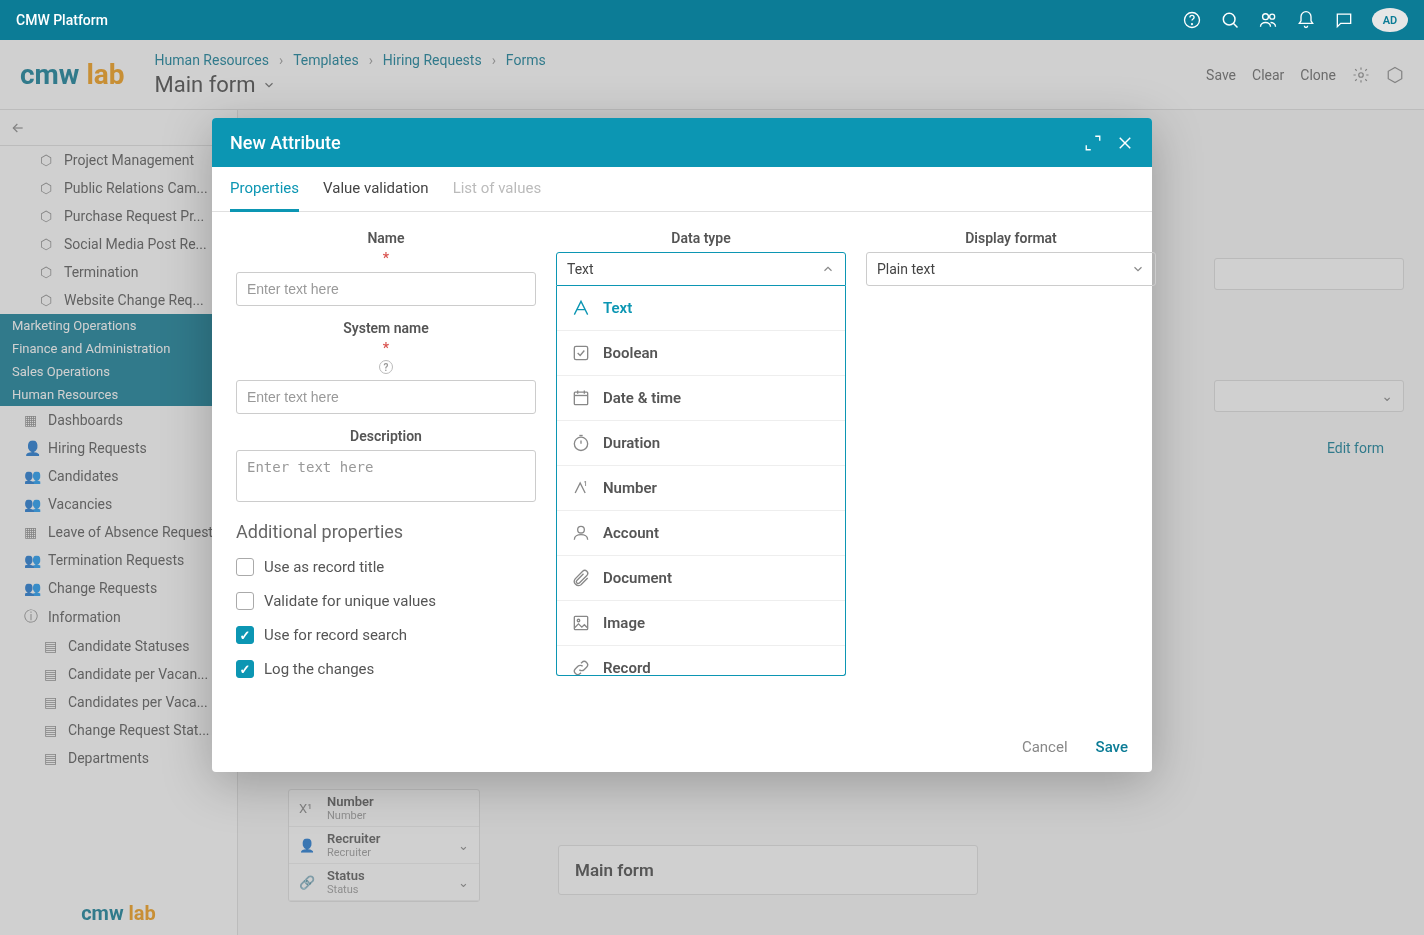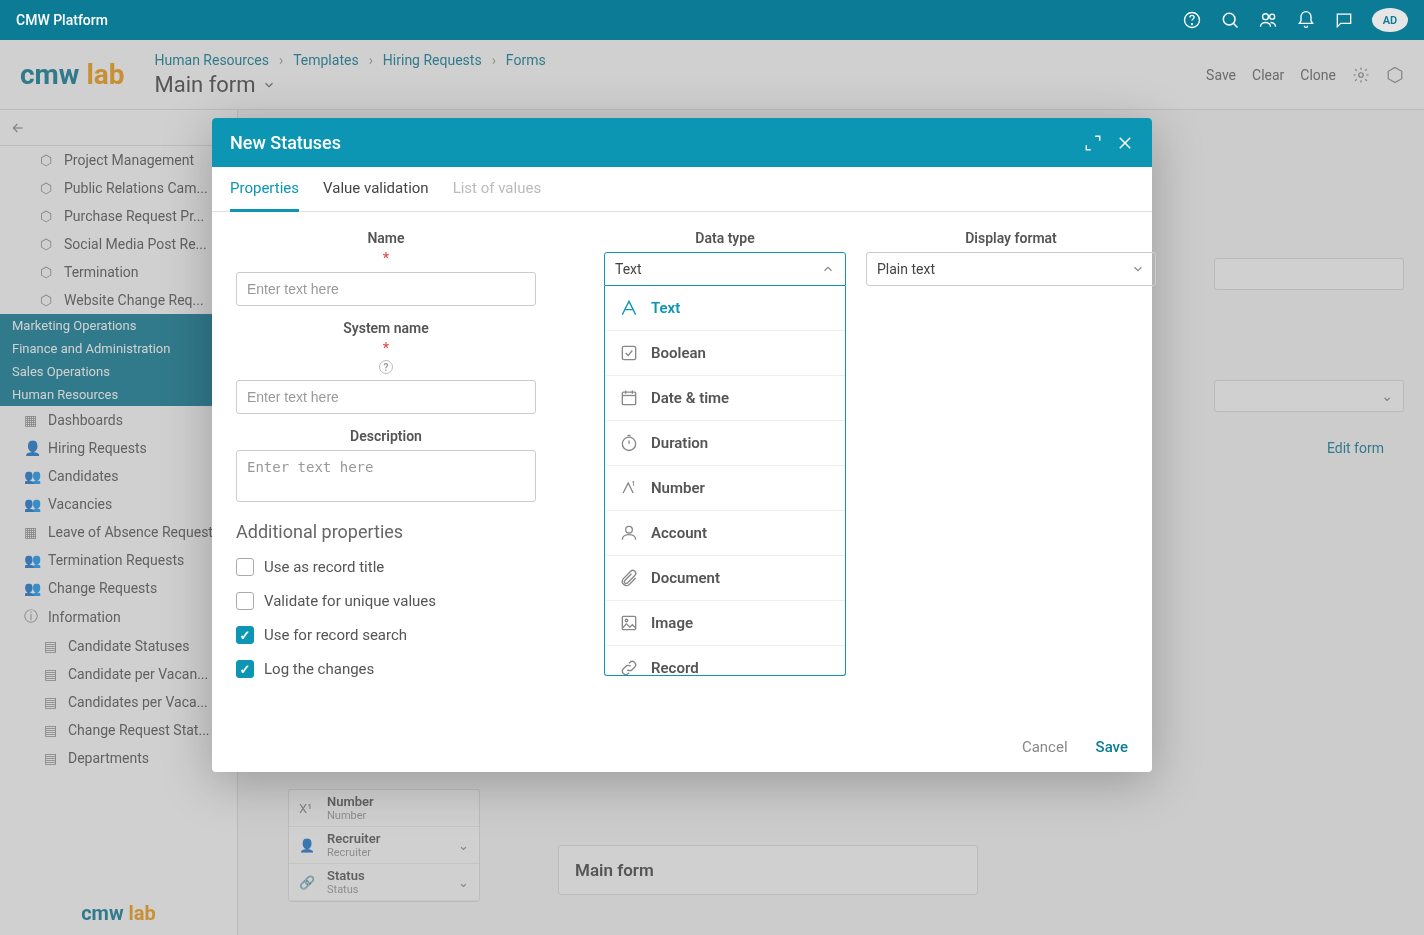--- a/index.html
+++ b/index.html
@@ -118,21 +118,21 @@
 .modal-tab.disabled { color: #bbb; }
 .modal-body {
   padding: 18px 24px 30px 24px;
   display: grid;
   grid-template-columns: 300px 290px 290px;
   gap: 10px 20px;
   min-height: 510px;
   align-content: start;
 }
 .col1 { grid-column: 1; }
-.col2 { grid-column: 2; margin-left: 48px; }
+.col2 { grid-column: 2; }
 .col3 { grid-column: 3; }
 .field-label { font-size: 14px; font-weight: 600; color: #555; margin-bottom: 6px; display: flex; align-items: center; gap: 4px; flex-direction: column;}
 .req { color: #d9534f; }
 .help-icon { width: 14px; height: 14px; border: 1px solid #bbb; border-radius: 50%; font-size: 10px; color: #999; display: inline-flex; align-items: center; justify-content: center;}
 .text-input {
   width: 100%; border: 1px solid #ccc; border-radius: 3px; padding: 8px 10px; font-size: 14px; color: #444;
 }
 .text-input::placeholder { color: #999; }
 .textarea { height: 52px; resize: none; }
 .select-box {
@@ -405,21 +405,21 @@
   <div class="bg-panel" style="left:320px; top:735px; width:420px; padding:14px 16px; font-size:17px; font-weight:600; color:#444;">Main form</div>
 
   <div style="position:absolute; right:20px; top:148px; width:190px; height:32px; border:1px solid #ddd; background:#fff; border-radius:3px;"></div>
   <div style="position:absolute; right:20px; top:270px; width:190px; height:32px; border:1px solid #ddd; background:#fff; border-radius:3px; display:flex; align-items:center; justify-content:flex-end; padding:0 10px; color:#888;">⌄</div>
 </div>
 
 <div class="dim-overlay"></div>
 
 <div class="modal">
   <div class="modal-header">
-    <span>New Statuses</span>
+    <span>New Attribute</span>
     <div class="modal-header-icons">
       <span>
           <svg width="18" height="18" viewBox="0 0 24 24" fill="none" stroke="#fff" stroke-width="1.8">
             <polyline points="15 3 21 3 21 9"></polyline>
             <polyline points="9 21 3 21 3 15"></polyline>
           </svg>
         </span>
       <span>
           <svg width="18" height="18" viewBox="0 0 24 24" fill="none" stroke="#fff" stroke-width="2">
             <line x1="5" y1="5" x2="19" y2="19"></line>

